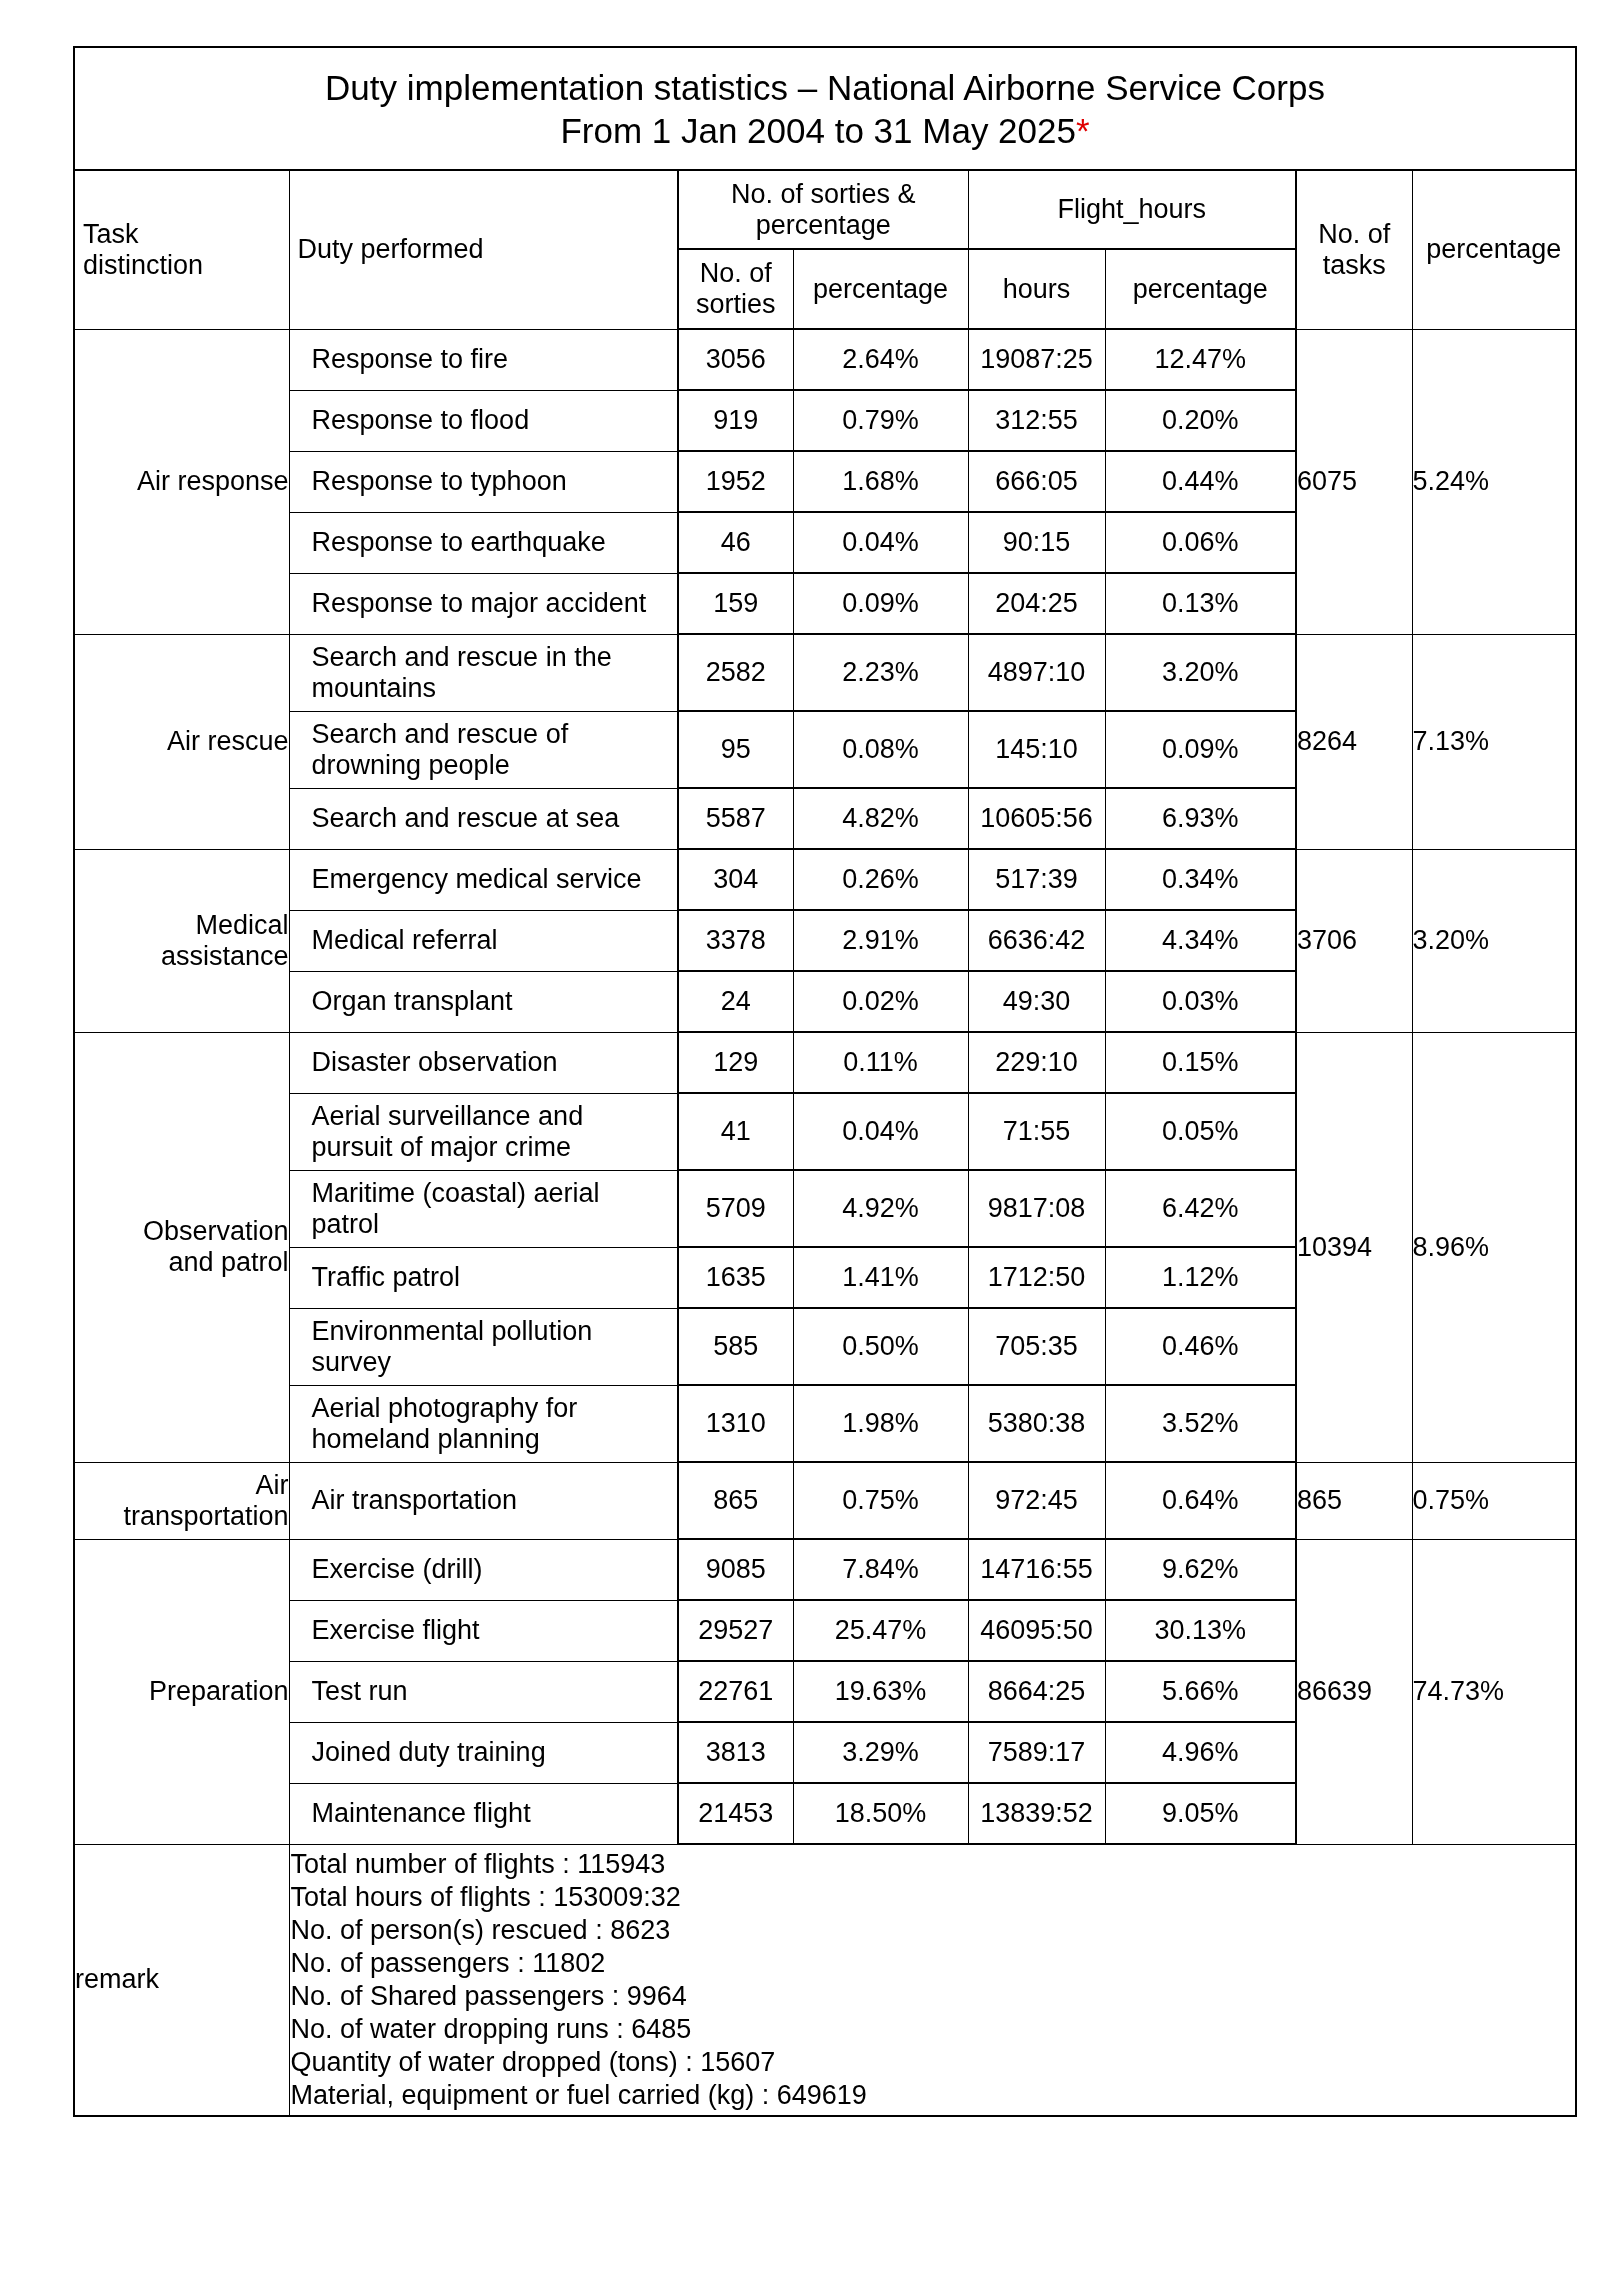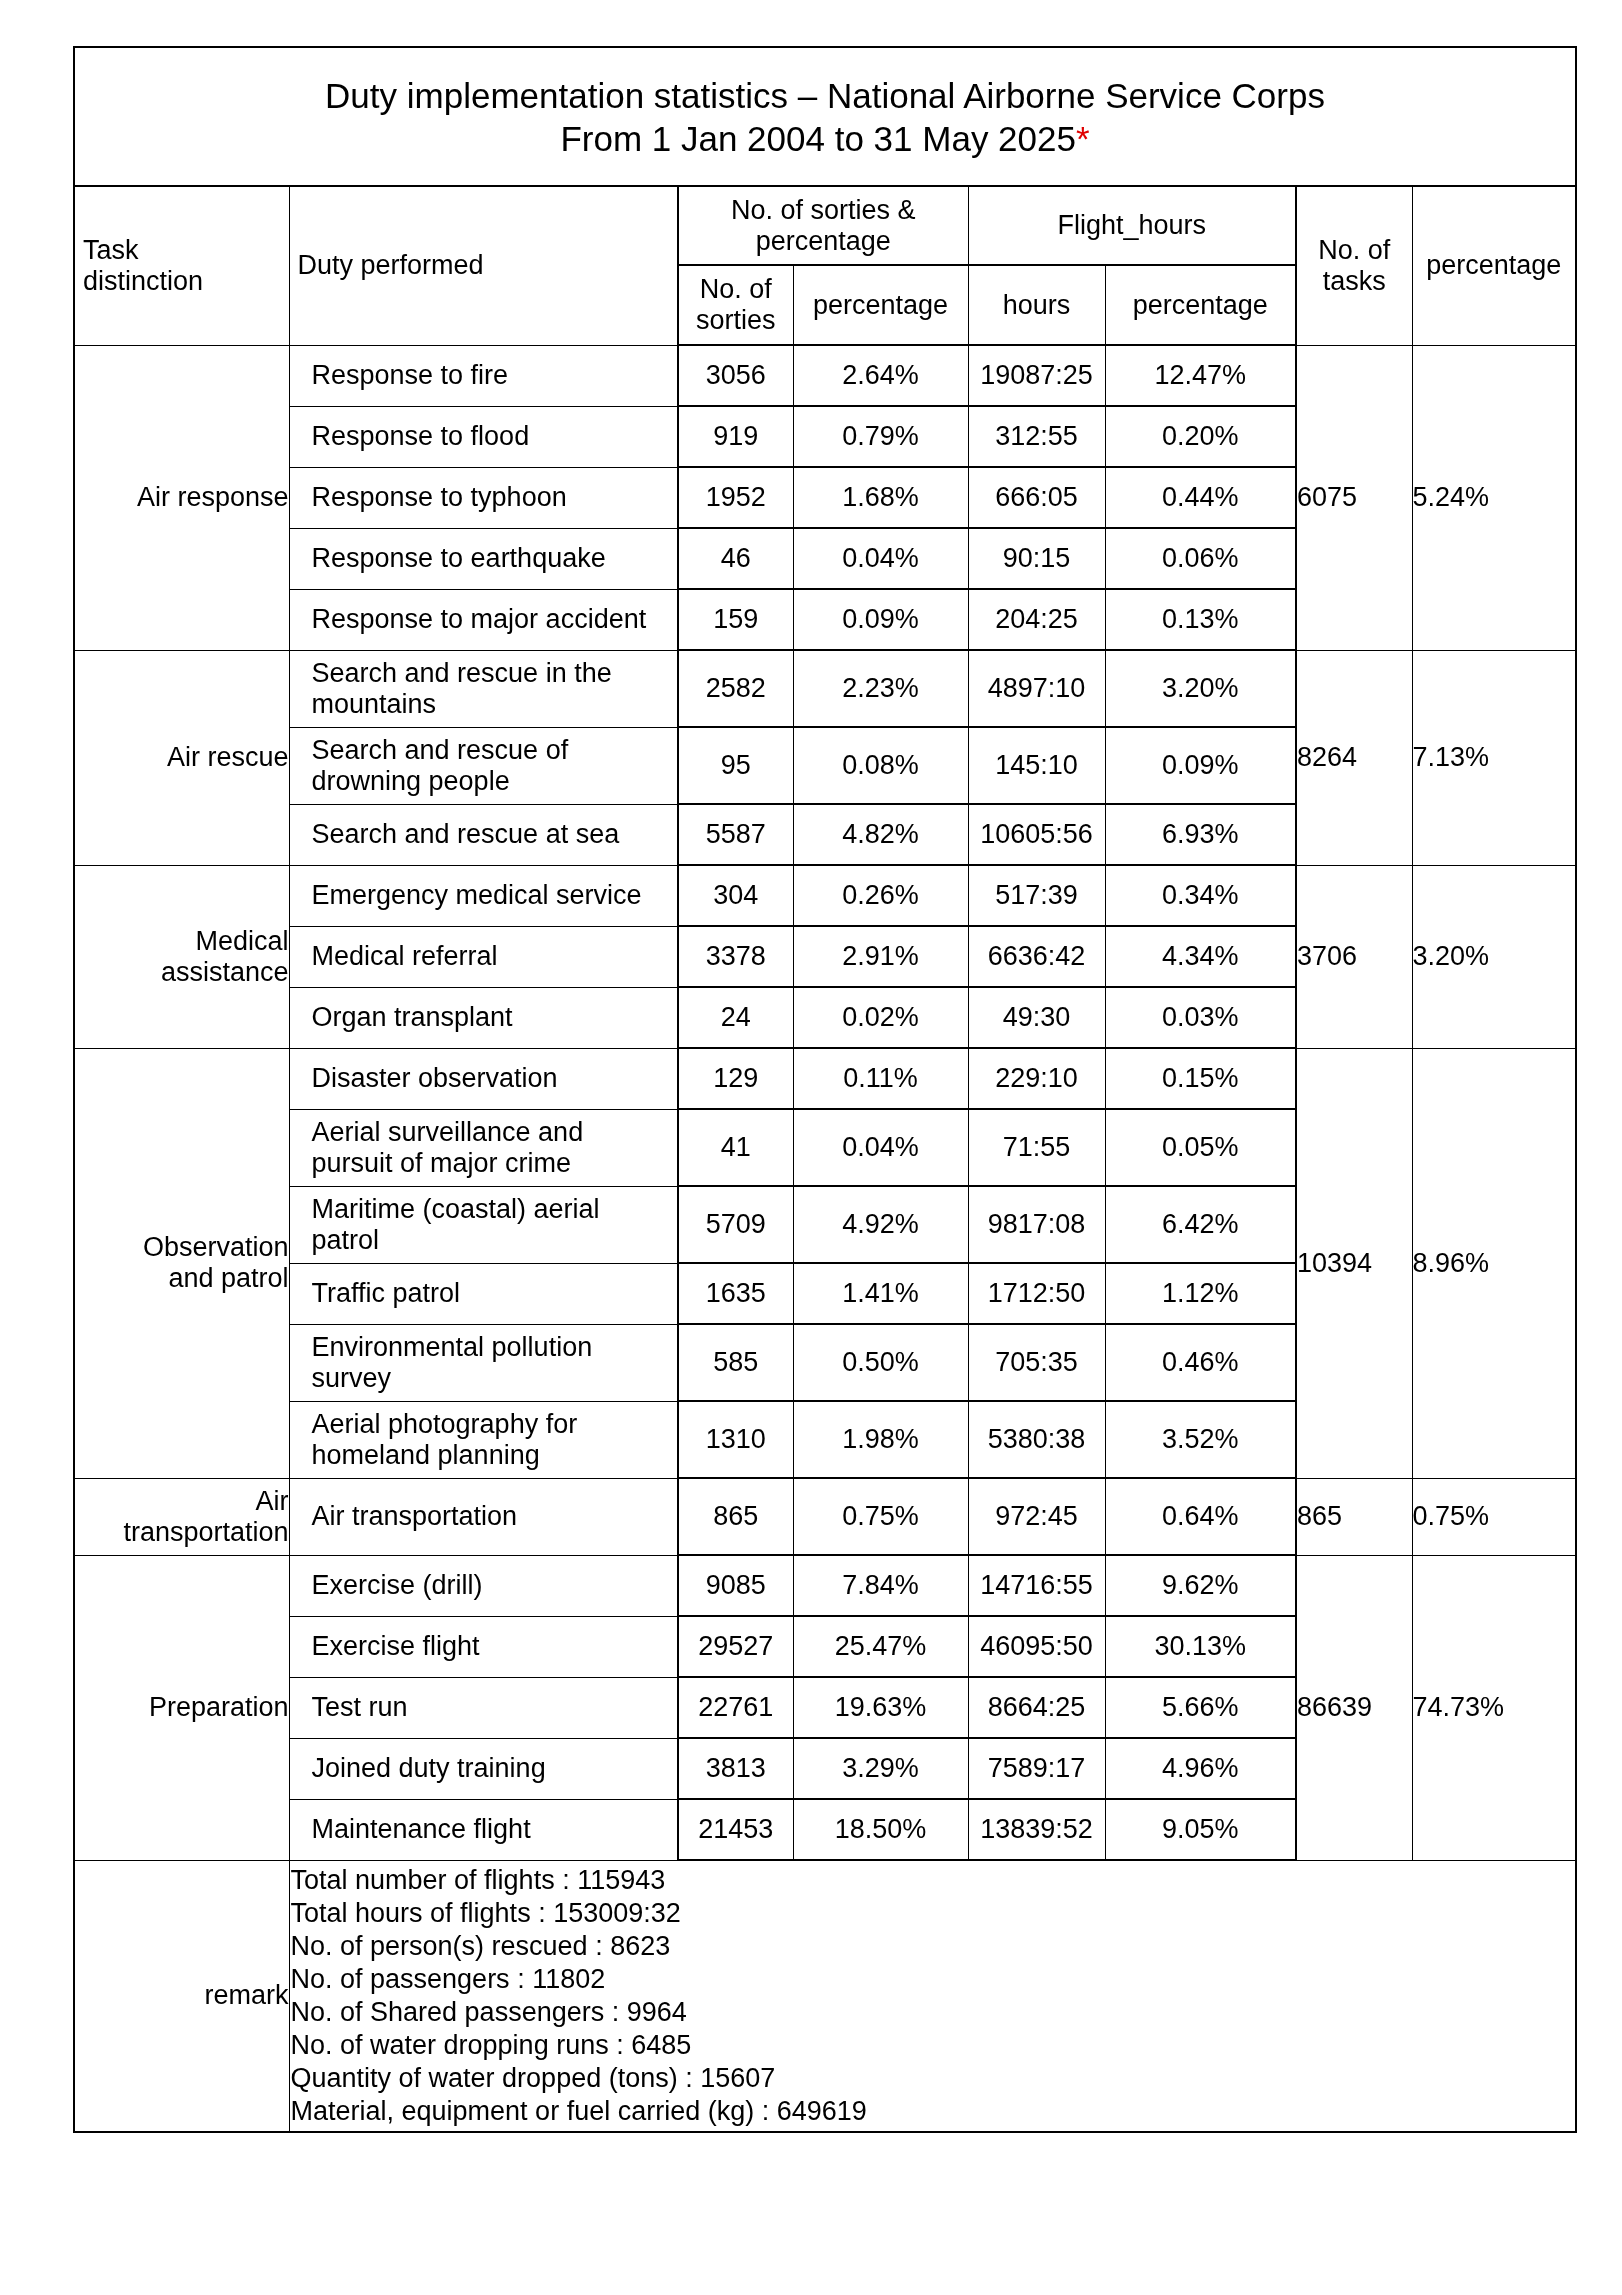--- a/index.html
+++ b/index.html
@@ -12,21 +12,21 @@
   table.stats {
     position: absolute; left: 73px; top: 46px; width: 1502px;
     border-collapse: collapse; table-layout: fixed;
     border: 2.6px solid #000;
   }
   td {
     border: 1.3px solid #000;
     font-size: 27px; line-height: 31px;
     vertical-align: middle; padding: 0; overflow: hidden;
   }
-  tr.title-row  { height: 139px; }
+  tr.title-row  { height: 123px; }
   tr.hdr1       { height: 79px; }
   tr.hdr2       { height: 80px; }
   tr.rs         { height: 61px;  }
   tr.rd         { height: 77px; }
   tr.remark-row { height: 272px; }
 
   .title-cell { border-bottom: 2.6px solid #000; text-align: center; }
   .t1, .t2 { font-size: 35px; line-height: 43px; }
   .red { color: #e00000; }
 
@@ -36,21 +36,21 @@
 
   .task { text-align: right; padding-left: 10px; }
   .duty { text-align: left; padding-left: 22px; }
 
   
   .num { text-align: center; border-top-width: 2.6px; border-bottom-width: 2.6px; }
   .bl  { border-left-width: 2.6px; }
   .br  { border-right-width: 2.6px; }
 
   .total { text-align: left; }
-  .remark-label { text-align: right; }
+  .remark-label { text-align: left; }
   .remark-body  { text-align: left; padding-left: 1px; }
   .remark-body div { line-height: 33px; }
 </style>
 </head>
 <body>
 
 <table class="stats">
   <colgroup>
     <col style="width:215px">
       <col style="width:389px">

